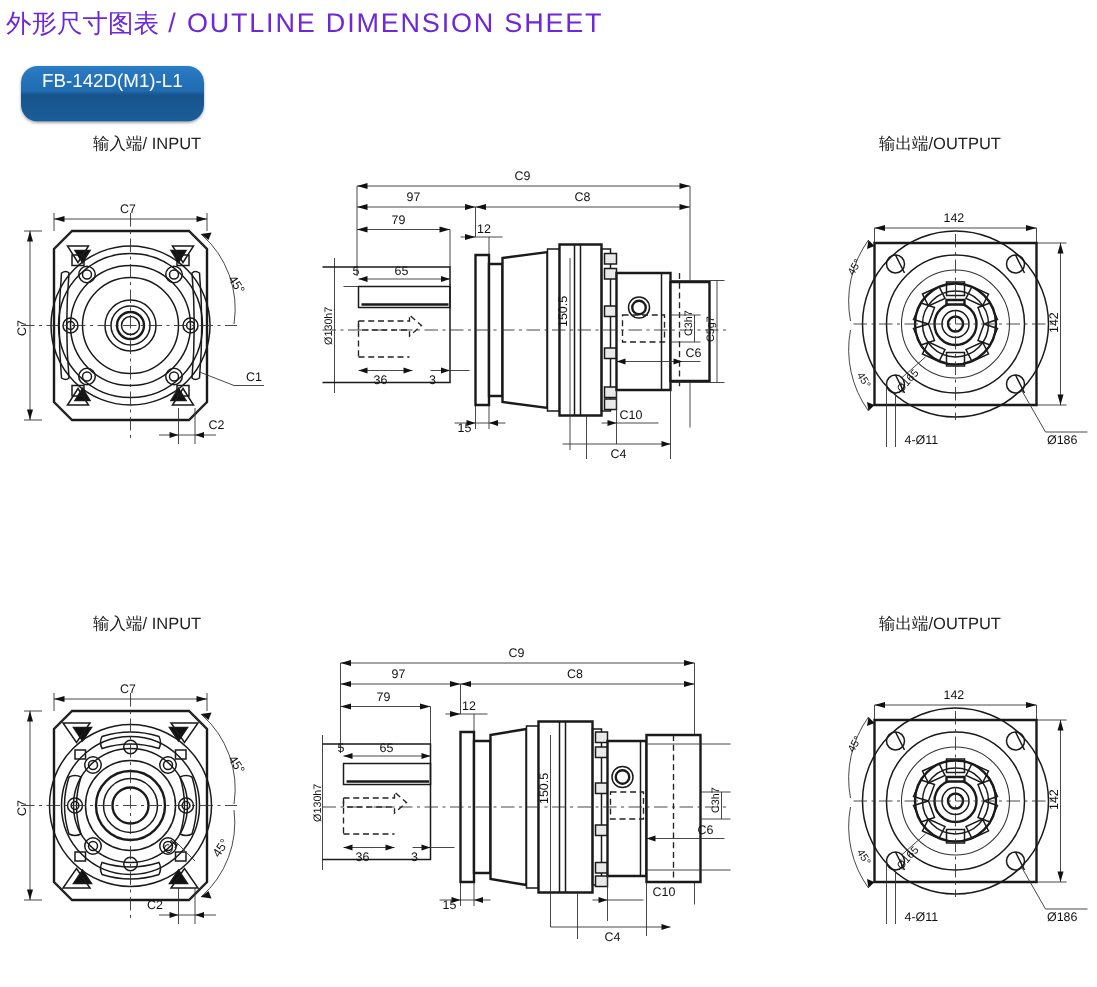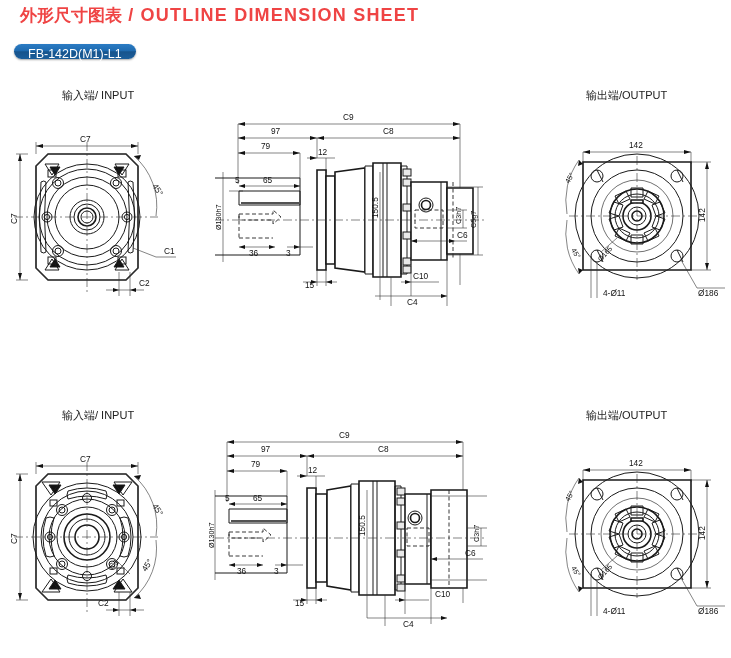--- a/index.html
+++ b/index.html
@@ -1,26 +1,26 @@
 <!DOCTYPE html>
 <html><head>
 <meta charset="utf-8">
 <style>
   html,body{margin:0;padding:0;background:#ffffff;}
   body{width:731px;height:658px;position:relative;overflow:hidden;
        font-family:"Liberation Sans","DejaVu Sans",sans-serif;color:#000;}
   .page{position:relative;width:731px;height:658px;}
 
   
-  .title{position:absolute;left:20px;top:4px;font-size:18px;font-weight:bold;
-         color:#ef4444;letter-spacing:0px;white-space:nowrap;}
+  .title{position:absolute;left:4px;top:4px;font-size:18px;font-weight:normal;
+         color:#6d28d9;letter-spacing:0px;white-space:nowrap;}
   .title .cn{font-family:"DejaVu Sans",sans-serif;font-size:17px;}
   .title .en{font-family:"Liberation Sans",sans-serif;letter-spacing:1.2px;}
 
-  .badge{position:absolute;height:15px;line-height:21px;padding:0 14px;
+  .badge{position:absolute;height:37px;line-height:21px;padding:0 14px;
          border-radius:11px;color:#fff;font-size:12.5px;white-space:nowrap;
          background:linear-gradient(180deg,#2b7cc4 0%,#1f6bb0 45%,#17548c 52%,#1b5e9b 100%);
          box-shadow:0 1px 2px rgba(0,0,0,.35);}
   .badge1{left:14px;top:44px;}
   .badge2{left:14px;top:358px;}
 
   .endlabel{position:absolute;font-size:11px;color:#222;white-space:nowrap;}
   .endlabel .cn{font-family:"DejaVu Sans",sans-serif;}
 
   

